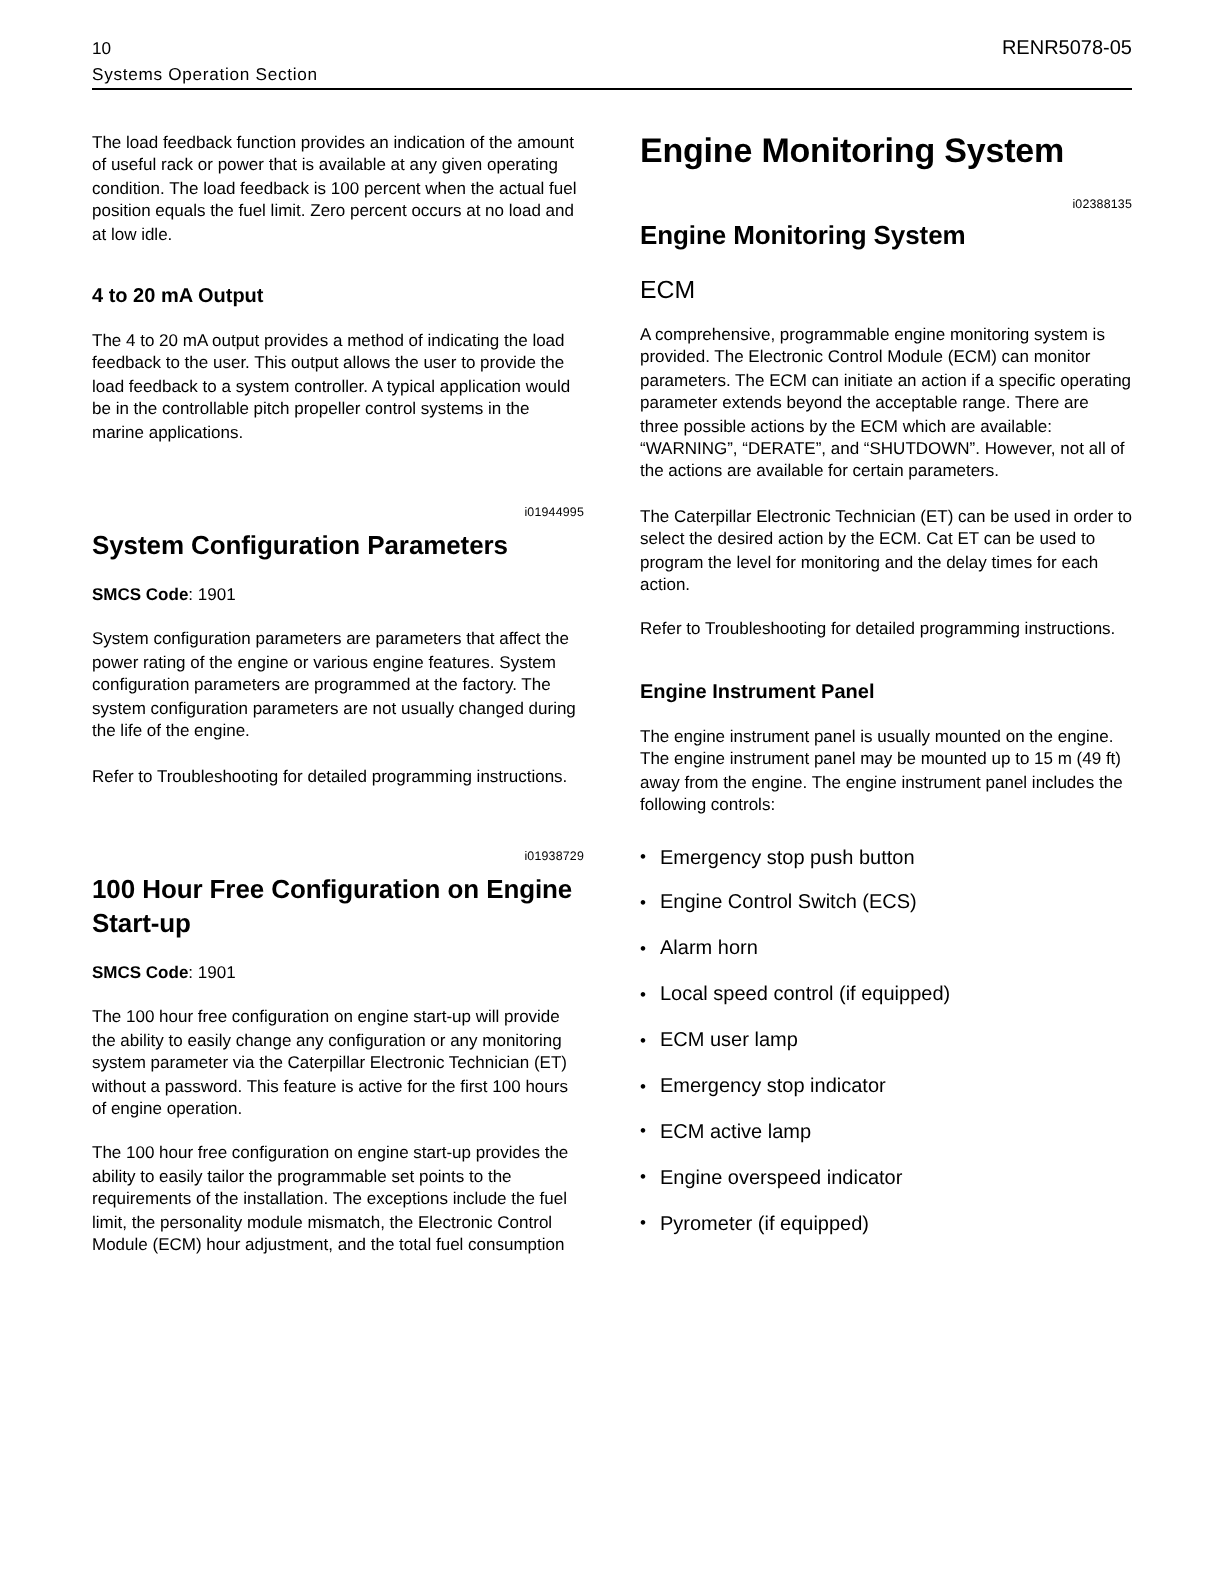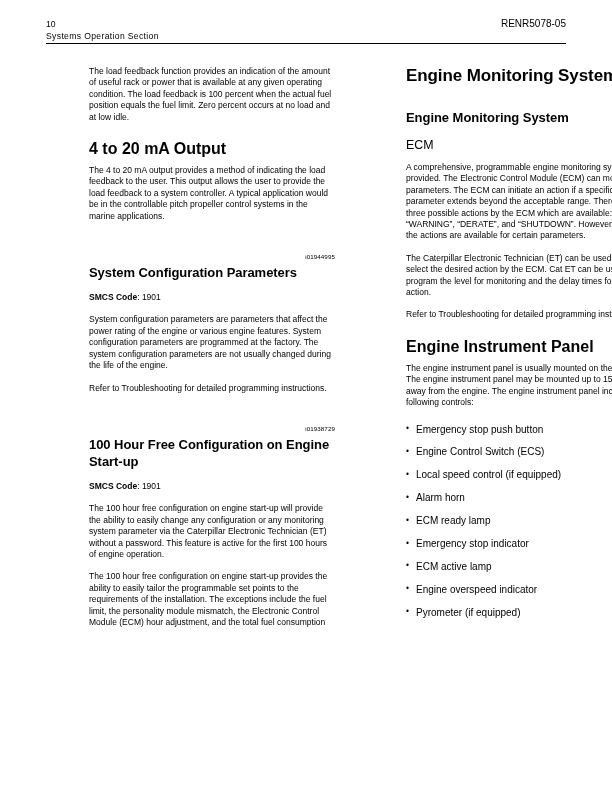--- a/index.html
+++ b/index.html
@@ -56,21 +56,20 @@
     position: absolute;
     left: 46px;
     top: 66px;
     width: 520px;
     display: flex;
     gap: 28px;
   }
   .col {
     width: 246px;
     flex: 0 0 246px;
-    margin-left: 43px;
   }
 
   p.body {
     margin: 0 0 11px 0;
     font-size: 8.5px;
     line-height: 11.4px;
     text-align: left;
   }
   p.body.tight { margin-bottom: 0; }
 
@@ -85,21 +84,21 @@
   h2.section {
     margin: 0 0 7px 0;
     font-size: 13px;
     line-height: 16px;
     font-weight: bold;
     letter-spacing: -0.05px;
   }
   h2.section.two-line { line-height: 17px; }
   h3.subhead {
     margin: 0 0 9px 0;
-    font-size: 16px;
+    font-size: 10px;
     line-height: 15px;
     font-weight: bold;
   }
   h2.minorhead {
     margin: 0 0 9px 0;
     font-size: 12.4px;
     line-height: 16px;
     font-weight: normal;
   }
 
@@ -228,23 +227,23 @@
 
       <h3 class="subhead">Engine Instrument Panel</h3>
 
       <p class="body">The engine instrument panel is usually mounted on the engine. The engine instrument panel may be mounted up to 15 m (49 ft) away from the engine. The engine instrument panel includes the following controls:</p>
 
       <div class="gap-xs"></div>
 
       <ul class="bullets">
         <li>Emergency stop push button</li>
         <li>Engine Control Switch (ECS)</li>
+        <li>Alarm horn</li>
         <li>Local speed control (if equipped)</li>
-        <li>Alarm horn</li>
-        <li>ECM ready lamp</li>
+        <li>ECM user lamp</li>
         <li>Emergency stop indicator</li>
         <li>ECM active lamp</li>
         <li>Engine overspeed indicator</li>
         <li>Pyrometer (if equipped)</li>
         <li>Marine Power Display (MPD)</li>
       </ul>
 
     </div>
 
   </div>

